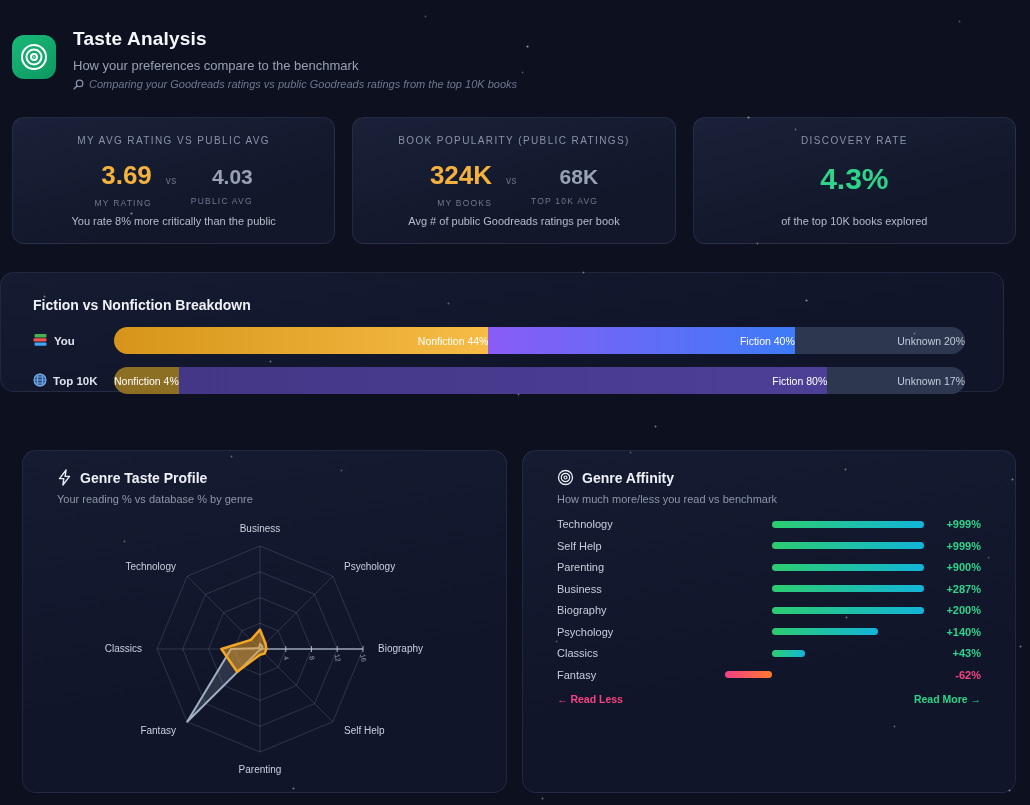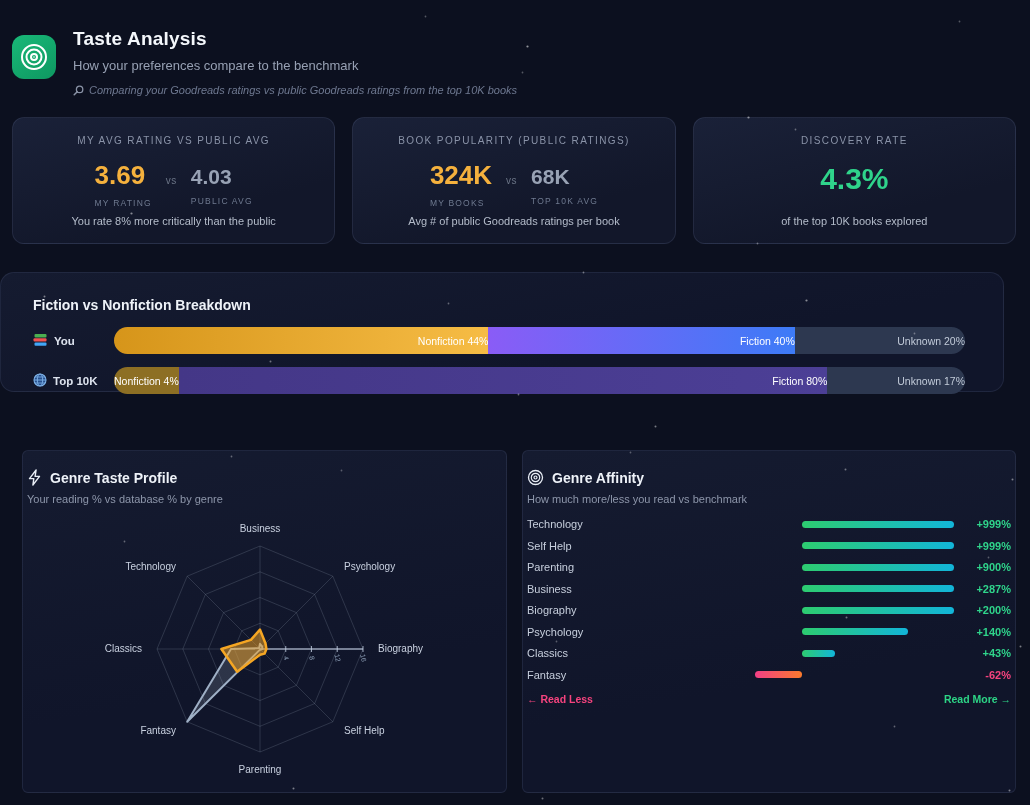--- a/index.html
+++ b/index.html
@@ -31,29 +31,29 @@
       959px 21px 0 0.4px rgba(255,255,255,.3);
   }
 
   
   header { position:absolute; left:12px; top:28px; display:flex; gap:17px; }
   .app-icon { width:44px; height:44px; border-radius:12px; margin-top:7px;
     background:linear-gradient(145deg,#19b878,#0e9861);
     display:flex; align-items:center; justify-content:center; }
   h1 { font-size:19px; font-weight:bold; letter-spacing:.2px; color:#f4f7fb; }
   .subtitle { font-size:13px; color:#97a0b3; margin-top:8px; }
-  .note { font-size:11px; font-style:italic; color:#6e7890; margin-top:11px;
+  .note { font-size:11px; font-style:italic; color:#6e7890; margin-top:5px;
     display:flex; align-items:center; gap:5px; }
 
   
   .cards { position:absolute; left:12px; top:117px; width:1004px; height:127px;
     display:grid; grid-template-columns:1fr 1fr 1fr; gap:17px; }
   .card { background:linear-gradient(165deg,#1a2138 0%,#12172a 70%);
     border:1px solid rgba(140,155,200,.14); border-radius:12px;
-    display:flex; flex-direction:column; align-items:center; text-align:left;
+    display:flex; flex-direction:column; align-items:center; text-align:right;
     padding:17px 14px 16px; }
   .card-title { font-size:10px; letter-spacing:1.4px; color:#8a93a8; text-transform:uppercase; }
   .compare { display:flex; justify-content:center; gap:14px; align-items:baseline; margin-top:14px; }
   .num { font-size:26px; font-weight:bold; }
   .num.amber { color:#f5b13d; }
   .num.secondary { font-size:21px; font-weight:600; color:#98a2b4; }
   .vs { font-size:10px; color:#6b7486; letter-spacing:.5px; }
   .num-label { font-size:8.5px; letter-spacing:1.2px; color:#6f7a90; margin-top:7px; text-transform:uppercase; }
   .card-footer { font-size:11px; color:#b4bcca; margin-top:auto; }
   .single-num { font-size:30px; font-weight:bold; color:#2fd48b; margin-top:16px; }
@@ -67,21 +67,21 @@
   .bd-row + .bd-row { margin-top:13px; }
   .bd-label { width:81px; font-size:11.5px; font-weight:bold; color:#dde3ee;
     display:flex; align-items:center; gap:6px; flex:none; }
   .bd-bar { flex:1; height:27px; border-radius:13.5px; overflow:hidden; display:flex; }
   .bd-seg { display:flex; align-items:center; justify-content:flex-end;
     font-size:10.5px; color:#fff; white-space:nowrap; position:relative; z-index:1; }
   .bd-seg span { position:relative; z-index:2; }
 
   .bottom { position:absolute; left:22px; top:450px; width:994px; height:343px;
     display:grid; grid-template-columns:485px 1fr; gap:15px; }
-  .bottom .panel { position:relative; width:auto; height:343px; padding:18px 4px;border-radius:6px; }
+  .bottom .panel { position:relative; width:auto; height:343px; padding:18px 34px; }
   .panel-head { display:flex; align-items:center; gap:8px; }
   .panel-head h2 { font-size:14px; font-weight:bold; color:#eef2f8; }
   .panel-sub { font-size:11px; color:#8d96aa; margin-top:7px; }
 
   .radar-wrap { position:absolute; left:0; top:60px; width:485px; height:283px; }
 
   
   .aff-rows { margin-top:13px; display:flex; flex-direction:column; gap:10.5px; }
   .aff-row { display:grid; grid-template-columns:1fr 200px 56px; align-items:center; height:11px; }
   .aff-genre { font-size:11px; color:#c7cfdd; }

